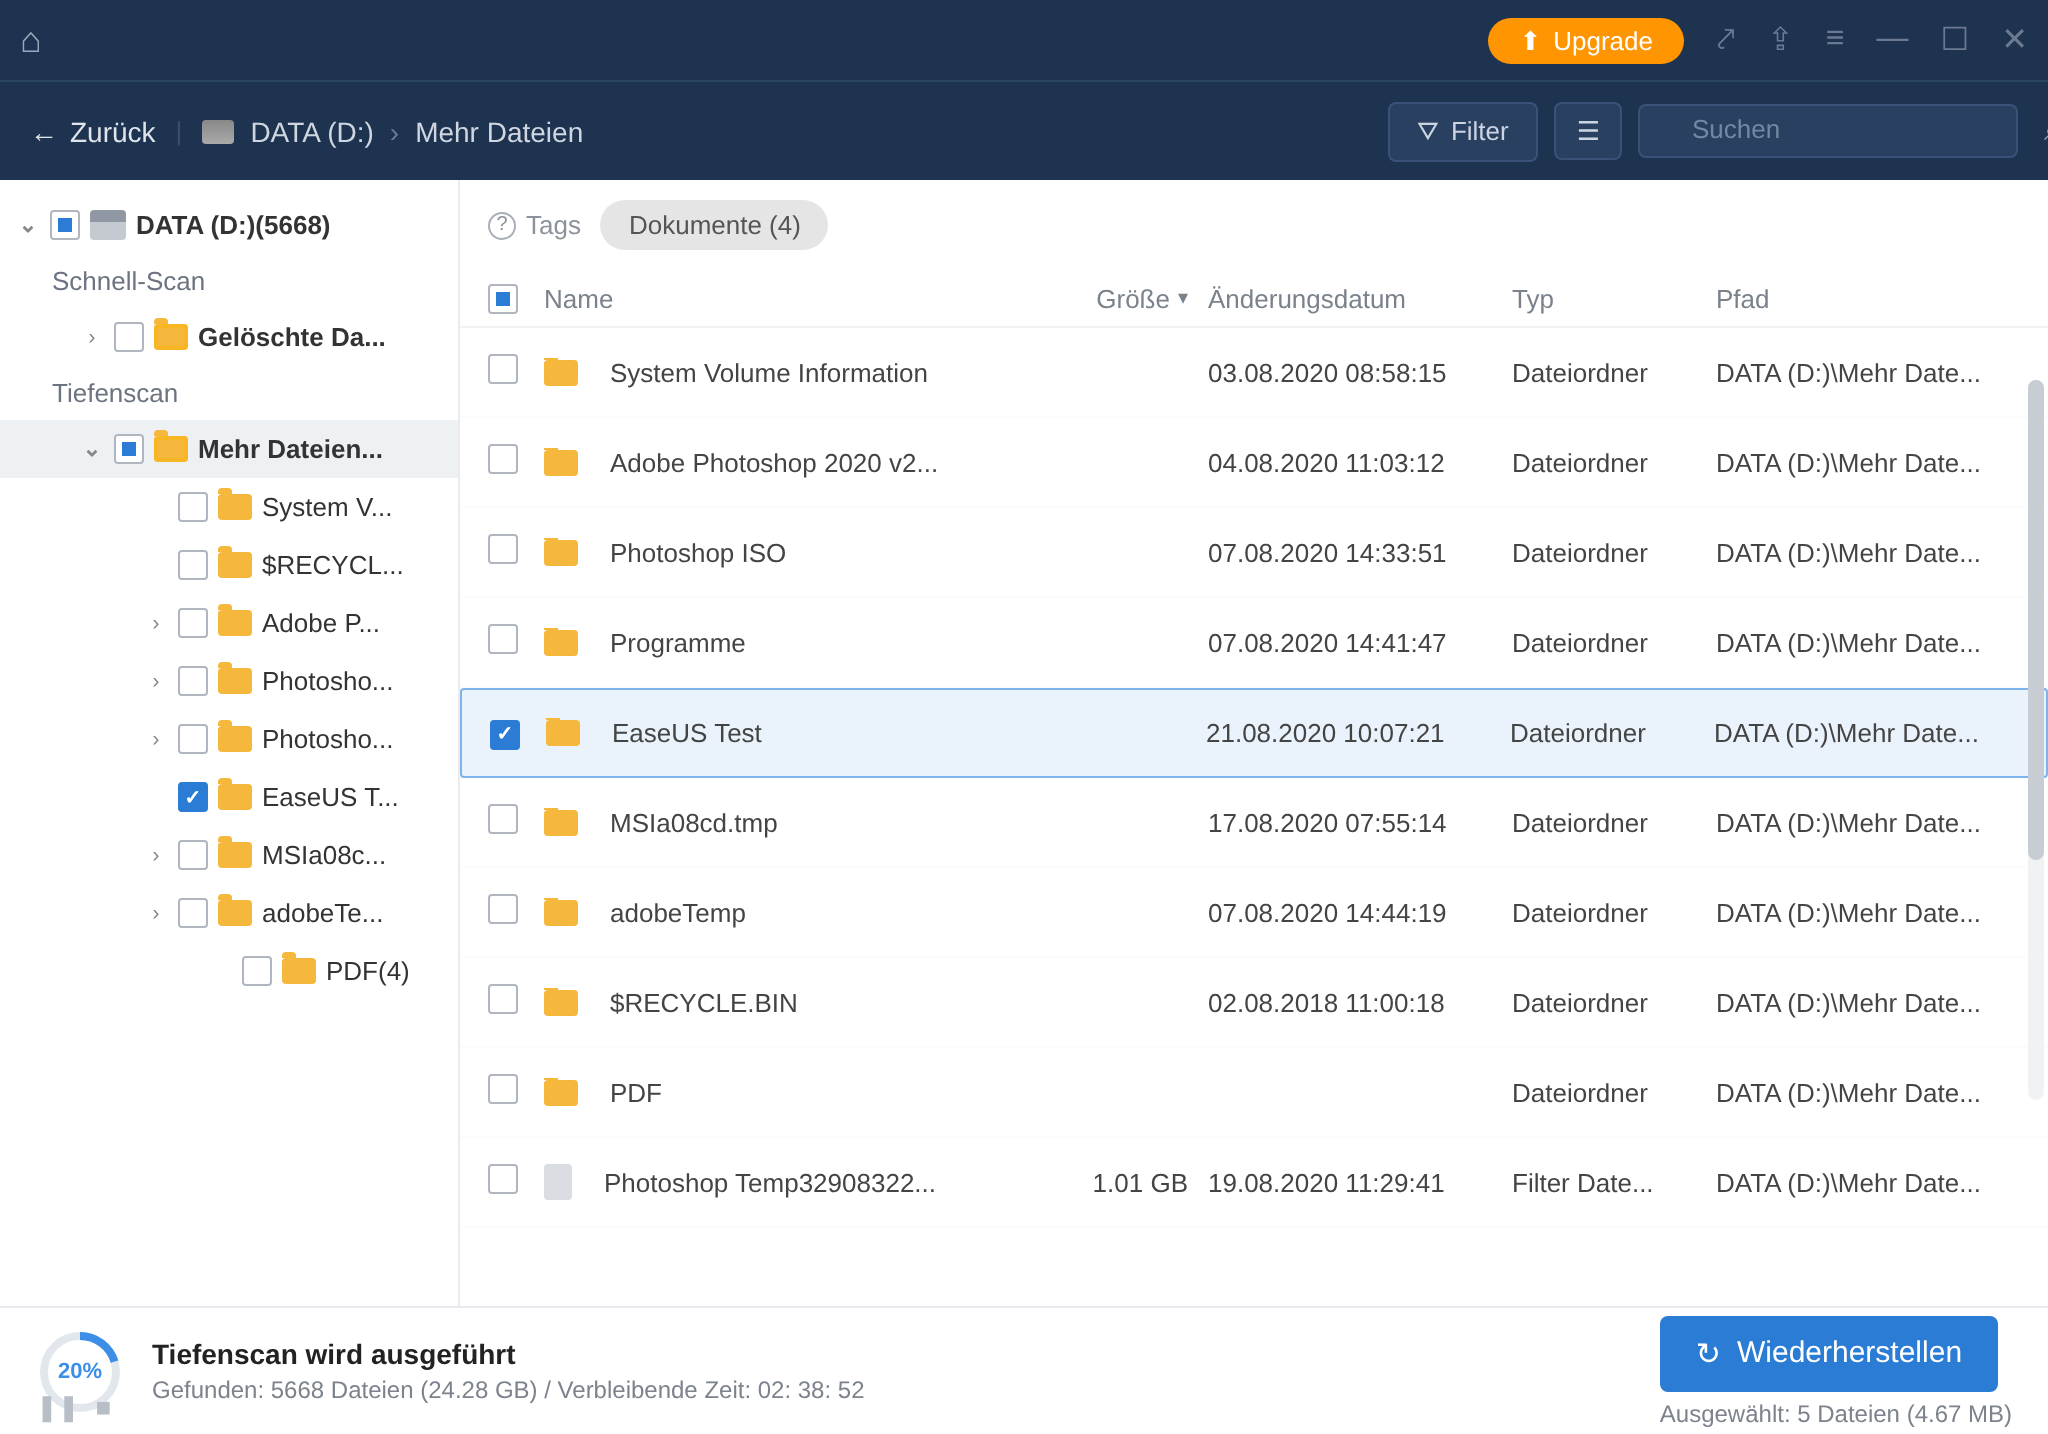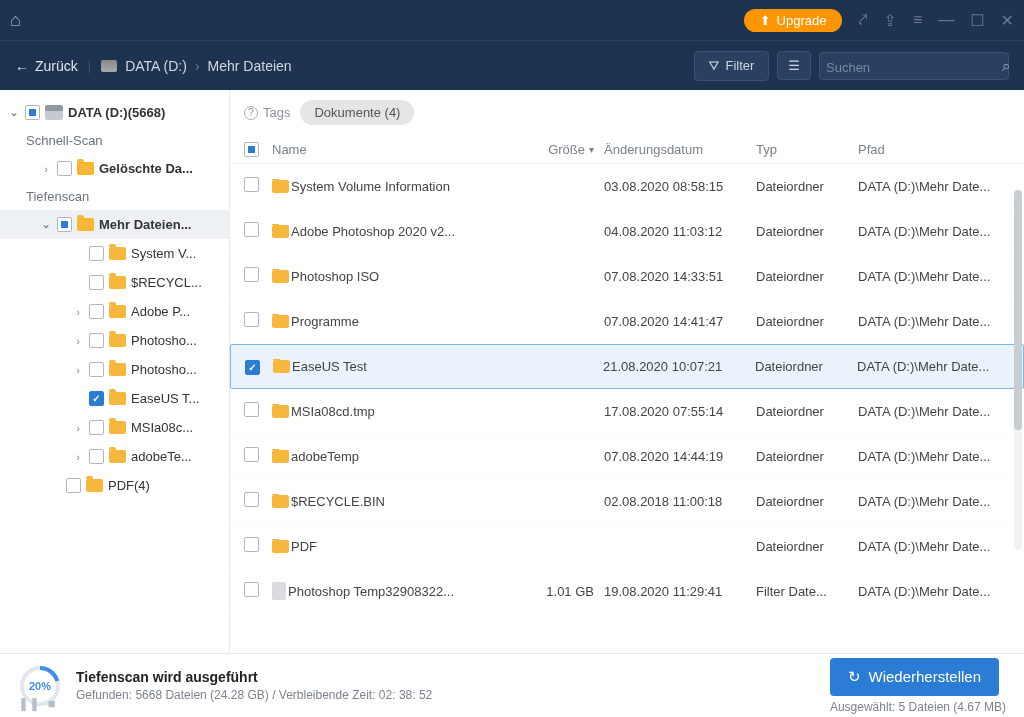--- a/index.html
+++ b/index.html
@@ -11,21 +11,21 @@
 .upgrade-btn { background:#ff9500; color:#fff; padding:4px 16px; border-radius:14px; border:none; font-size:13px; display:flex; align-items:center; gap:6px; cursor:pointer; }
 .tb-icon { color:#6b7a90; font-size:16px; cursor:pointer; }
 .navbar { height:50px; background:#1e3350; display:flex; align-items:center; padding:0 15px; gap:10px; border-top:1px solid #2a4463; }
 .back-btn { color:#e0e5ec; display:flex; align-items:center; gap:6px; cursor:pointer; font-size:14px; }
 .nav-sep { color:#3a4f6b; }
 .breadcrumb { display:flex; align-items:center; gap:8px; color:#cfd6e0; font-size:14px; }
 .drive-icon-sm { width:16px; height:12px; background:linear-gradient(#888,#aaa); border-radius:2px; display:inline-block; }
 .nav-right { margin-left:auto; display:flex; align-items:center; gap:8px; }
 .filter-btn, .view-btn { background:#2a4061; border:1px solid #3a5278; color:#cbd5e2; padding:6px 14px; border-radius:4px; display:flex; align-items:center; gap:6px; cursor:pointer; font-size:13px; }
 .view-btn { padding:6px 10px; }
-.search-box { background:#2a4061; border:1px solid #3a5278; border-radius:4px; display:flex; align-items:flex-end; padding:4px 6px; width:190px; }
+.search-box { background:#2a4061; border:1px solid #3a5278; border-radius:4px; display:flex; align-items:flex-start; padding:4px 26px; width:190px; }
 .search-box input { background:transparent; border:none; color:#cbd5e2; outline:none; flex:1; font-size:13px; }
 .search-box input::placeholder { color:#7588a3; }
 .search-icon { color:#9aabc0; font-size:15px; }
 .main { flex:1; display:flex; background:#fff; overflow:hidden; }
 .sidebar { width:230px; border-right:1px solid #e9ebee; overflow-y:auto; overflow-x:hidden; padding-top:8px; }
 .tree-row { display:flex; align-items:center; height:29px; padding-left:8px; gap:5px; cursor:pointer; white-space:nowrap; font-size:13px; }
 .tree-row.selected { background:#eef1f4; font-weight:700; }
 .tree-row.root { font-weight:700; }
 .caret { width:12px; color:#888; font-size:11px; text-align:center; display:inline-block; }
 .checkbox { width:15px; height:15px; border:1px solid #b0b6c0; border-radius:2px; display:inline-flex; align-items:center; justify-content:center; background:#fff; flex-shrink:0; }
@@ -44,21 +44,21 @@
 .grid-header { display:flex; align-items:center; padding:6px 14px; color:#7a828c; border-bottom:1px solid #f0f2f4; font-size:13px; }
 .col-check { width:28px; }
 .col-name { flex:1; display:flex; align-items:center; gap:8px; }
 .col-size { width:90px; text-align:right; padding-right:10px; display:flex; align-items:center; justify-content:flex-end; gap:4px; }
 .col-date { width:152px; }
 .col-type { width:102px; }
 .col-path { width:152px; }
 .grid-body { flex:1; overflow-y:auto; }
 .grid-row { display:flex; align-items:center; padding:0 14px; height:45px; border-bottom:1px solid #fafbfc; font-size:13px; color:#444; }
 .grid-row.selected { background:#eaf2fb; border:1px solid #7eb4ee; border-radius:2px; }
-.grid-row .name-cell { flex:1; display:flex; align-items:center; gap:2px; overflow:hidden; }
+.grid-row .name-cell { flex:1; display:flex; align-items:center; gap:16px; overflow:hidden; }
 .grid-row .name-text { overflow:hidden; text-overflow:ellipsis; white-space:nowrap; }
 .file-icon { width:14px; height:18px; background:#d9dde2; border-radius:2px; flex-shrink:0; position:relative; }
 .size-cell { width:90px; text-align:right; padding-right:10px; }
 .date-cell { width:152px; }
 .type-cell { width:102px; overflow:hidden; text-overflow:ellipsis; white-space:nowrap; }
 .path-cell { width:152px; overflow:hidden; text-overflow:ellipsis; white-space:nowrap; }
 .vscroll { position:absolute; right:2px; top:100px; width:8px; height:360px; background:#f0f2f4; border-radius:4px; }
 .vscroll-thumb { width:8px; height:240px; background:#c8cdd3; border-radius:4px; }
 .statusbar { height:64px; background:#fff; border-top:1px solid #e7eaee; display:flex; align-items:center; padding:0 18px; gap:14px; }
 .progress-ring { width:44px; height:44px; position:relative; }
@@ -186,21 +186,21 @@
           <span class="checkbox"></span>
           <span class="folder-icon"></span>
           <span class="tree-label">MSIa08c...</span>
         </div>
         <div class="tree-row" style="padding-left: 88px;">
           <span class="caret" style="margin-left:-16px">›</span>
           <span class="checkbox"></span>
           <span class="folder-icon"></span>
           <span class="tree-label">adobeTe...</span>
         </div>
-        <div class="tree-row" style="padding-left: 65px;">
+        <div class="tree-row" style="padding-left: 120px;">
           <span class="caret" style="margin-left:-16px"></span>
           <span class="checkbox"></span>
           <span class="folder-icon"></span>
           <span class="tree-label">PDF(4)</span>
         </div>
       </div>
     <div style="height:210px"></div>
 
   </div>
 

